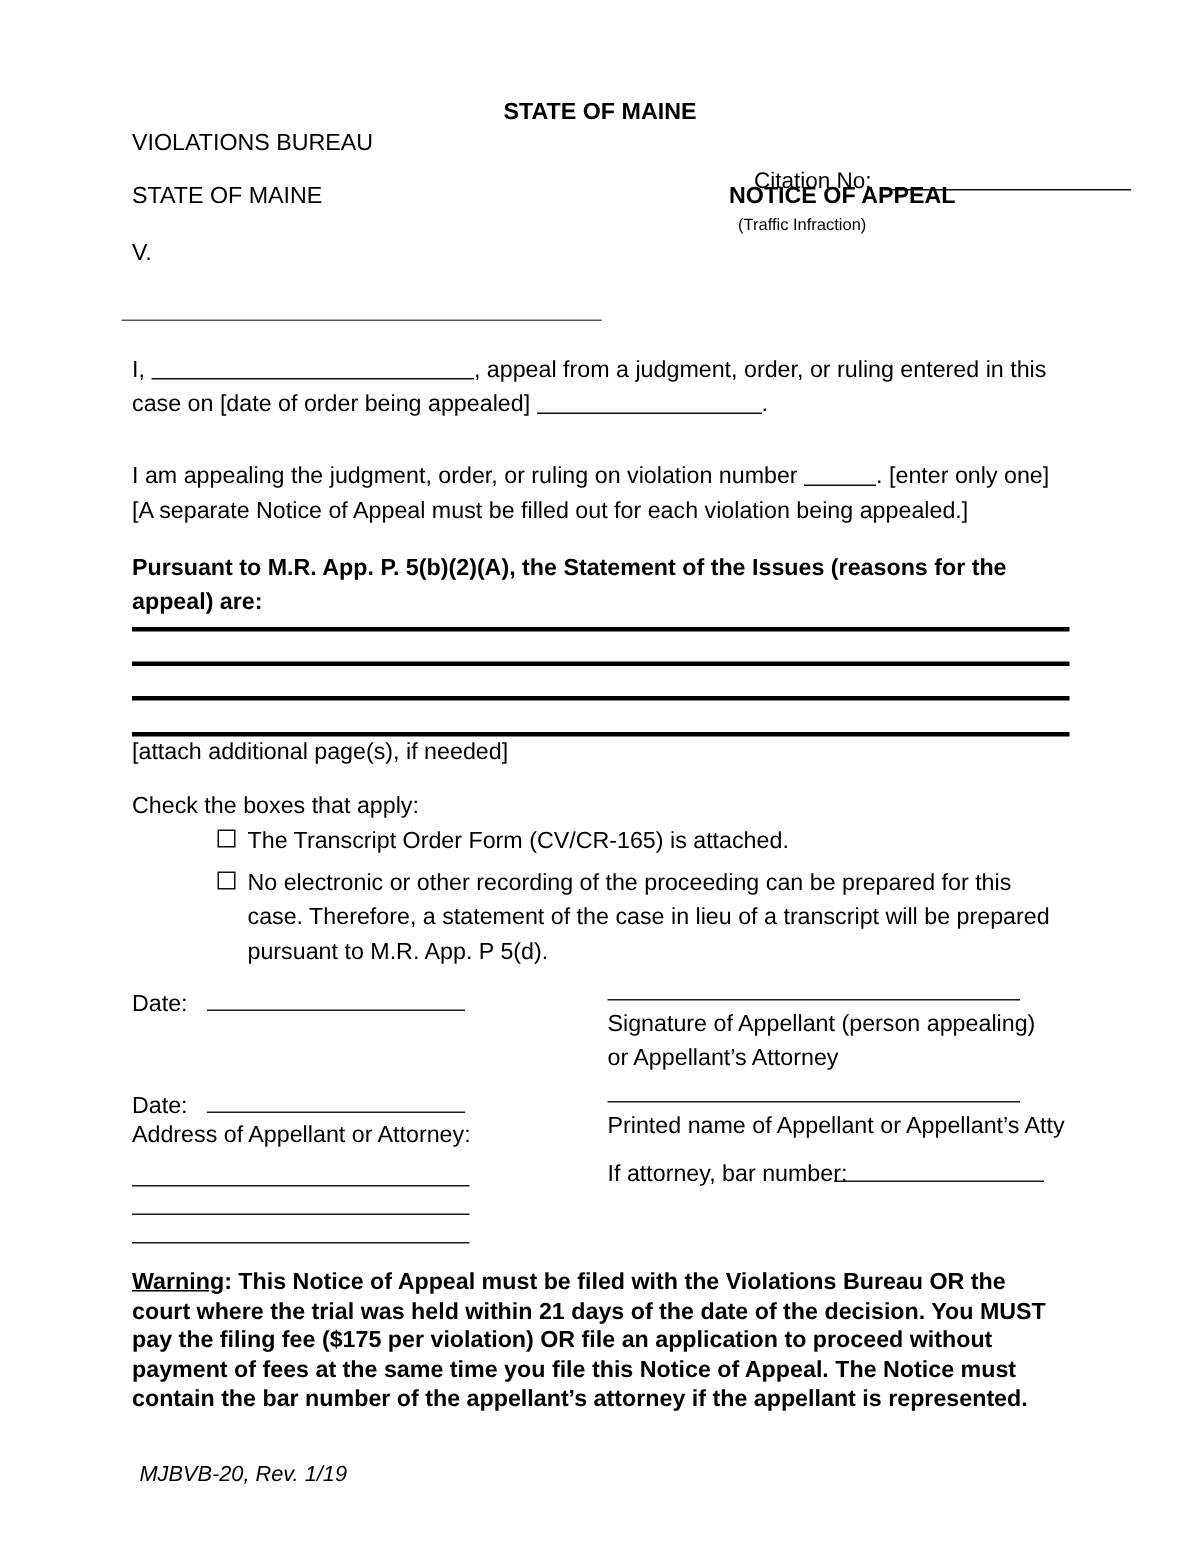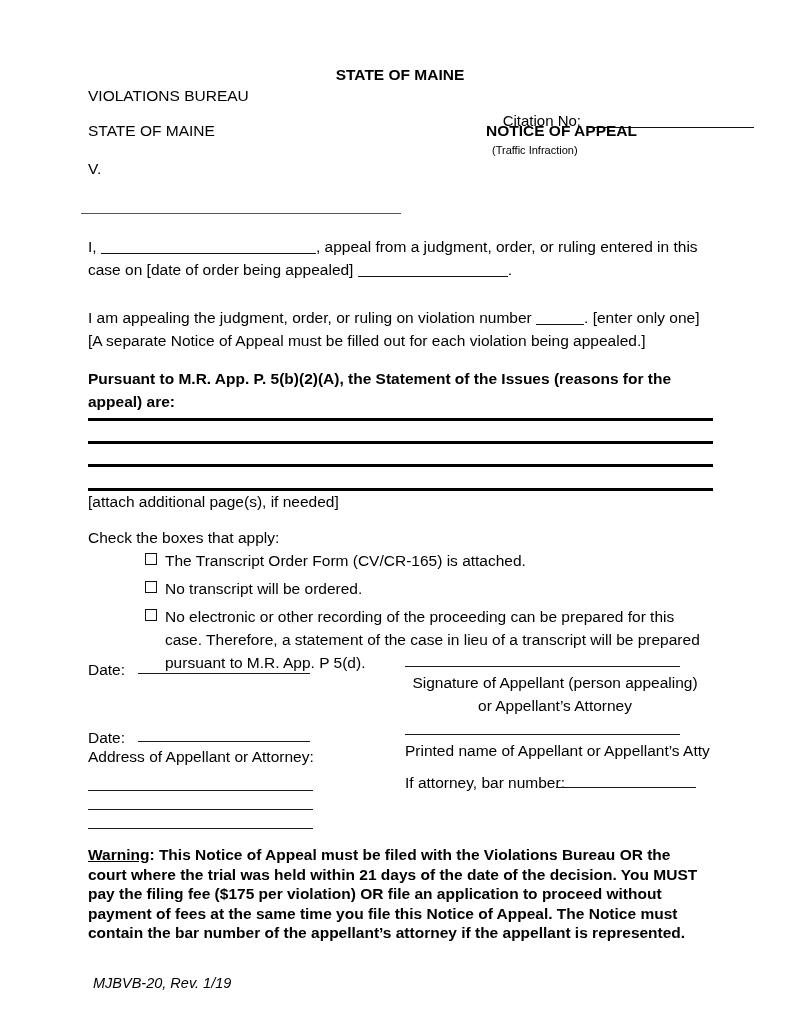--- a/index.html
+++ b/index.html
@@ -94,21 +94,21 @@
   #addr-lbl  { left: 88px; top: 745px; }
 
   #date1-rule { left: 138px; top: 673px; width: 172px; }
   #date2-rule { left: 138px; top: 741px; width: 172px; }
 
   #addr-rule-1 { left: 88px; top: 790px; width: 225px; }
   #addr-rule-2 { left: 88px; top: 809px; width: 225px; }
   #addr-rule-3 { left: 88px; top: 828px; width: 225px; }
 
   #sig-rule  { left: 405px; top: 666px; width: 275px; }
-  #sig-cap   { left: 405px; top: 671px; width: 300px; text-align: center; }
+  #sig-cap   { left: 405px; top: 671px; width: 300px; }
 
   #print-rule { left: 405px; top: 734px; width: 275px; }
   #print-cap  { left: 405px; top: 739px; width: 310px; }
 
   #bar-lbl    { left: 405px; top: 771px; }
   #bar-rule   { left: 556px; top: 787px; width: 140px; }
 
   
   #warning {
     left: 88px; top: 845px; width: 625px;
@@ -157,23 +157,20 @@
 
   <div class="t" id="attach-note">[attach additional page(s), if needed]</div>
 
   <div class="t" id="check-head">Check the boxes that apply:</div>
 
   <div class="blk" id="check-list">
     <div class="cbrow">
       <span class="cbox"></span><span>The Transcript Order Form (CV/CR-165) is attached.</span>
     </div>
     <div class="cbrow">
-      <span class="cbox"></span><span>No transcript will be ordered.</span>
-    </div>
-    <div class="cbrow">
       <span class="cbox"></span><span>No electronic or other recording of the proceeding can be prepared for this case. Therefore, a statement of the case in lieu of a transcript will be prepared pursuant to M.R. App. P 5(d).</span>
     </div>
   </div>
 
   <div class="t" id="date1-lbl">Date:</div>
   <div class="rule" id="date1-rule"></div>
 
   <div class="t" id="date2-lbl">Date:</div>
   <div class="rule" id="date2-rule"></div>
 

